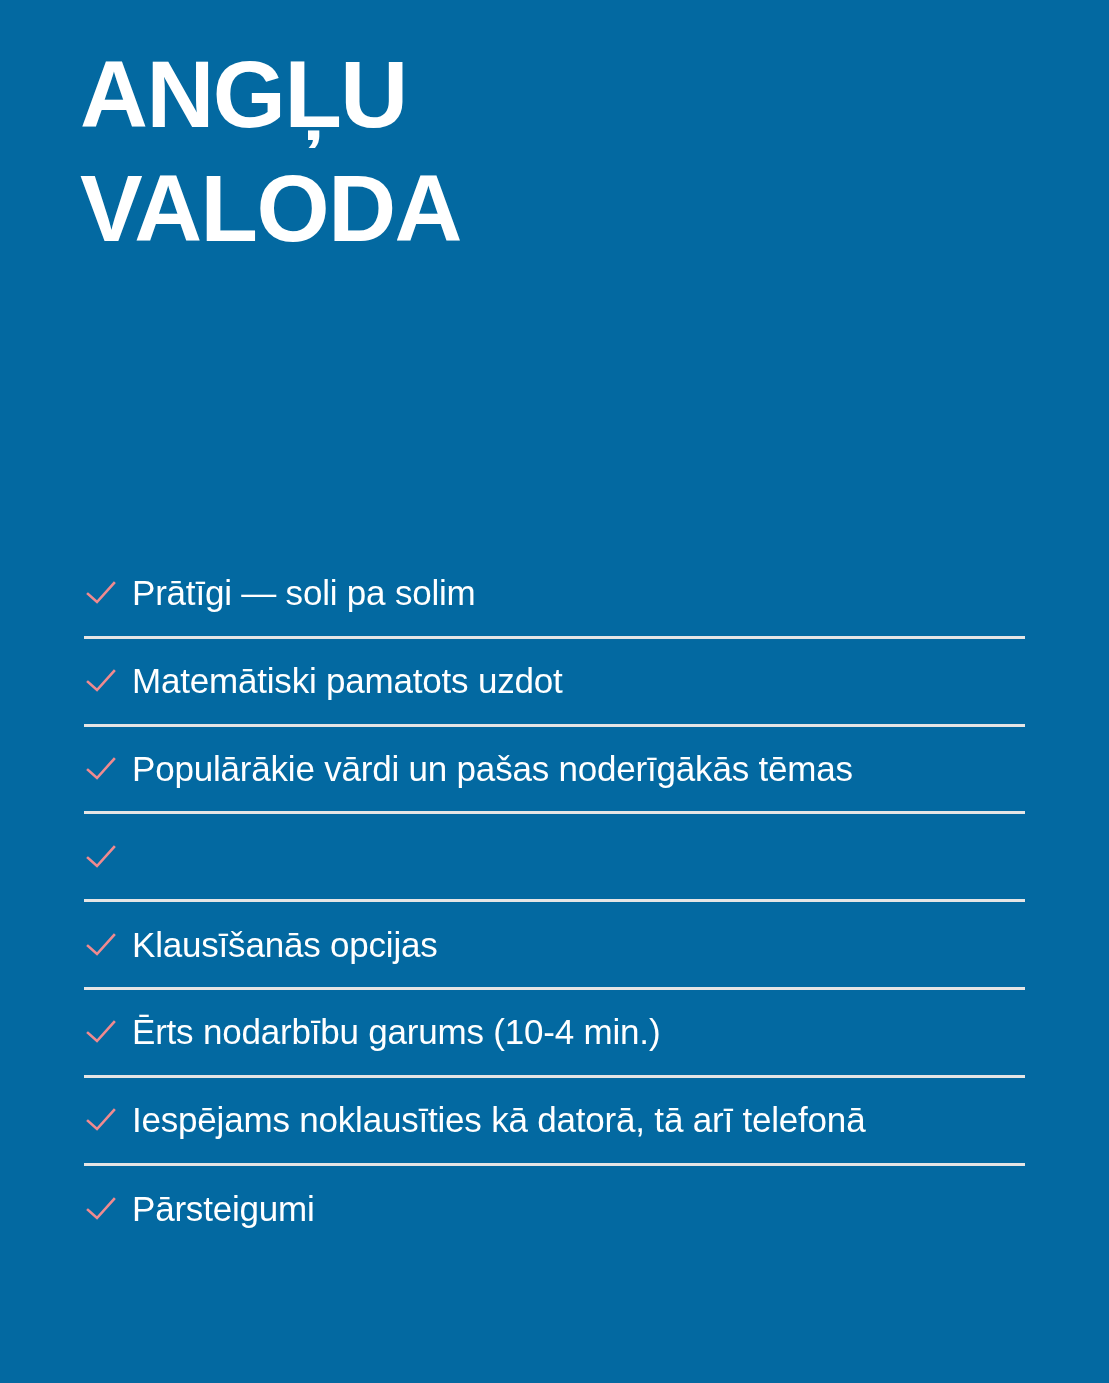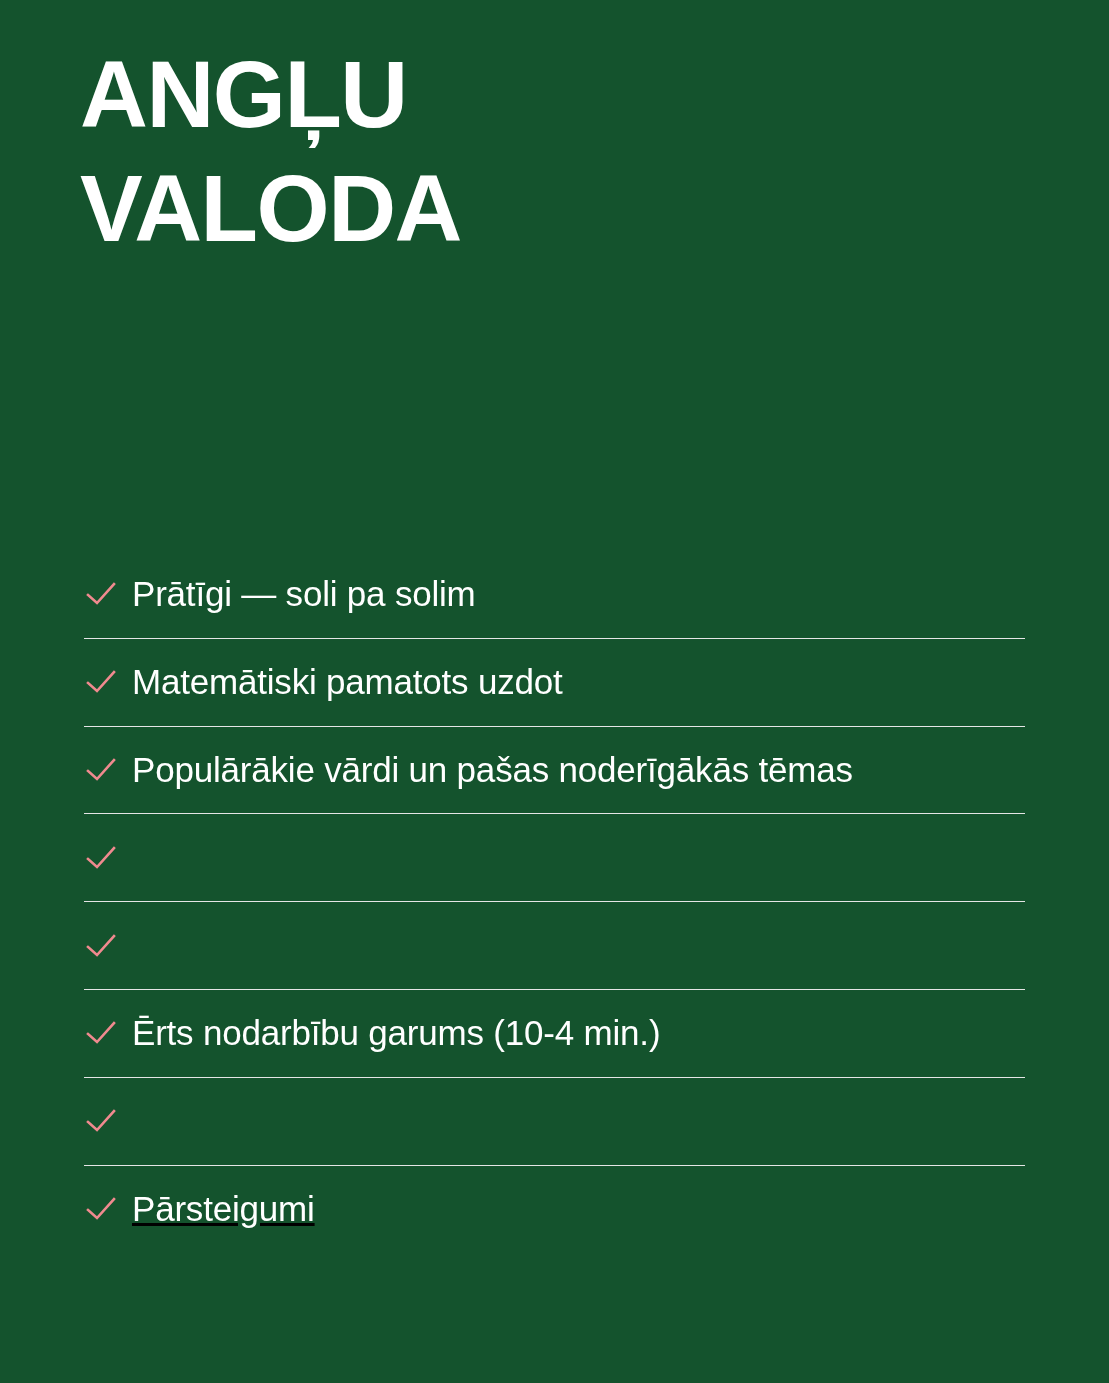--- a/index.html
+++ b/index.html
@@ -11,21 +11,21 @@
     width: 1109px;
     height: 1383px;
     background: #d00711;
     font-family: "Liberation Sans", sans-serif;
     overflow: hidden;
   }
   .page {
     position: relative;
     width: 1109px;
     height: 1383px;
-    background: #14532d;
+    background: #0369a1;
     box-sizing: border-box;
   }
 
   
   .title-block {
     position: absolute;
     left: 80px;
     top: 38px;
     width: 940px;
   }
@@ -49,25 +49,24 @@
     list-style: none;
     margin: 0;
     padding: 0;
   }
   .feature-item {
     position: relative;
     display: flex;
     align-items: center;
     height: 87.8px;
     box-sizing: border-box;
-    border-bottom: 1px solid #e5e5e5;
+    border-bottom: 3px solid #e5e5e5;
   }
   .feature-item:last-child {
     border-bottom: none;
-    text-decoration: underline;
   }
   .check-icon {
     flex: 0 0 auto;
     width: 34px;
     height: 34px;
     margin-right: 14px;
     display: block;
   }
   .check-icon svg {
     display: block;
@@ -131,37 +130,39 @@
       </span>
     </li>
 
 
     <li class="feature-item">
       <span class="check-icon">
         <svg viewBox="0 0 34 34" xmlns="http://www.w3.org/2000/svg" aria-hidden="true">
           <path d="M4 18 L13 26 L30 7" fill="none" stroke="#f08a8f" stroke-width="2.6" stroke-linecap="square" stroke-linejoin="miter"></path>
         </svg>
       </span>
+      <span class="feature-label">Klausīšanās opcijas</span>
     </li>
 
     <li class="feature-item">
       <span class="check-icon">
         <svg viewBox="0 0 34 34" xmlns="http://www.w3.org/2000/svg" aria-hidden="true">
           <path d="M4 18 L13 26 L30 7" fill="none" stroke="#f08a8f" stroke-width="2.6" stroke-linecap="square" stroke-linejoin="miter"></path>
         </svg>
       </span>
       <span class="feature-label">Ērts nodarbību garums (10-4 min.)</span>
     </li>
 
     <li class="feature-item">
       <span class="check-icon">
         <svg viewBox="0 0 34 34" xmlns="http://www.w3.org/2000/svg" aria-hidden="true">
           <path d="M4 18 L13 26 L30 7" fill="none" stroke="#f08a8f" stroke-width="2.6" stroke-linecap="square" stroke-linejoin="miter"></path>
         </svg>
       </span>
+      <span class="feature-label">Iespējams noklausīties kā datorā, tā arī telefonā</span>
     </li>
 
     <li class="feature-item">
       <span class="check-icon">
         <svg viewBox="0 0 34 34" xmlns="http://www.w3.org/2000/svg" aria-hidden="true">
           <path d="M4 18 L13 26 L30 7" fill="none" stroke="#f08a8f" stroke-width="2.6" stroke-linecap="square" stroke-linejoin="miter"></path>
         </svg>
       </span>
       <span class="feature-label">Pārsteigumi</span>
     </li>

